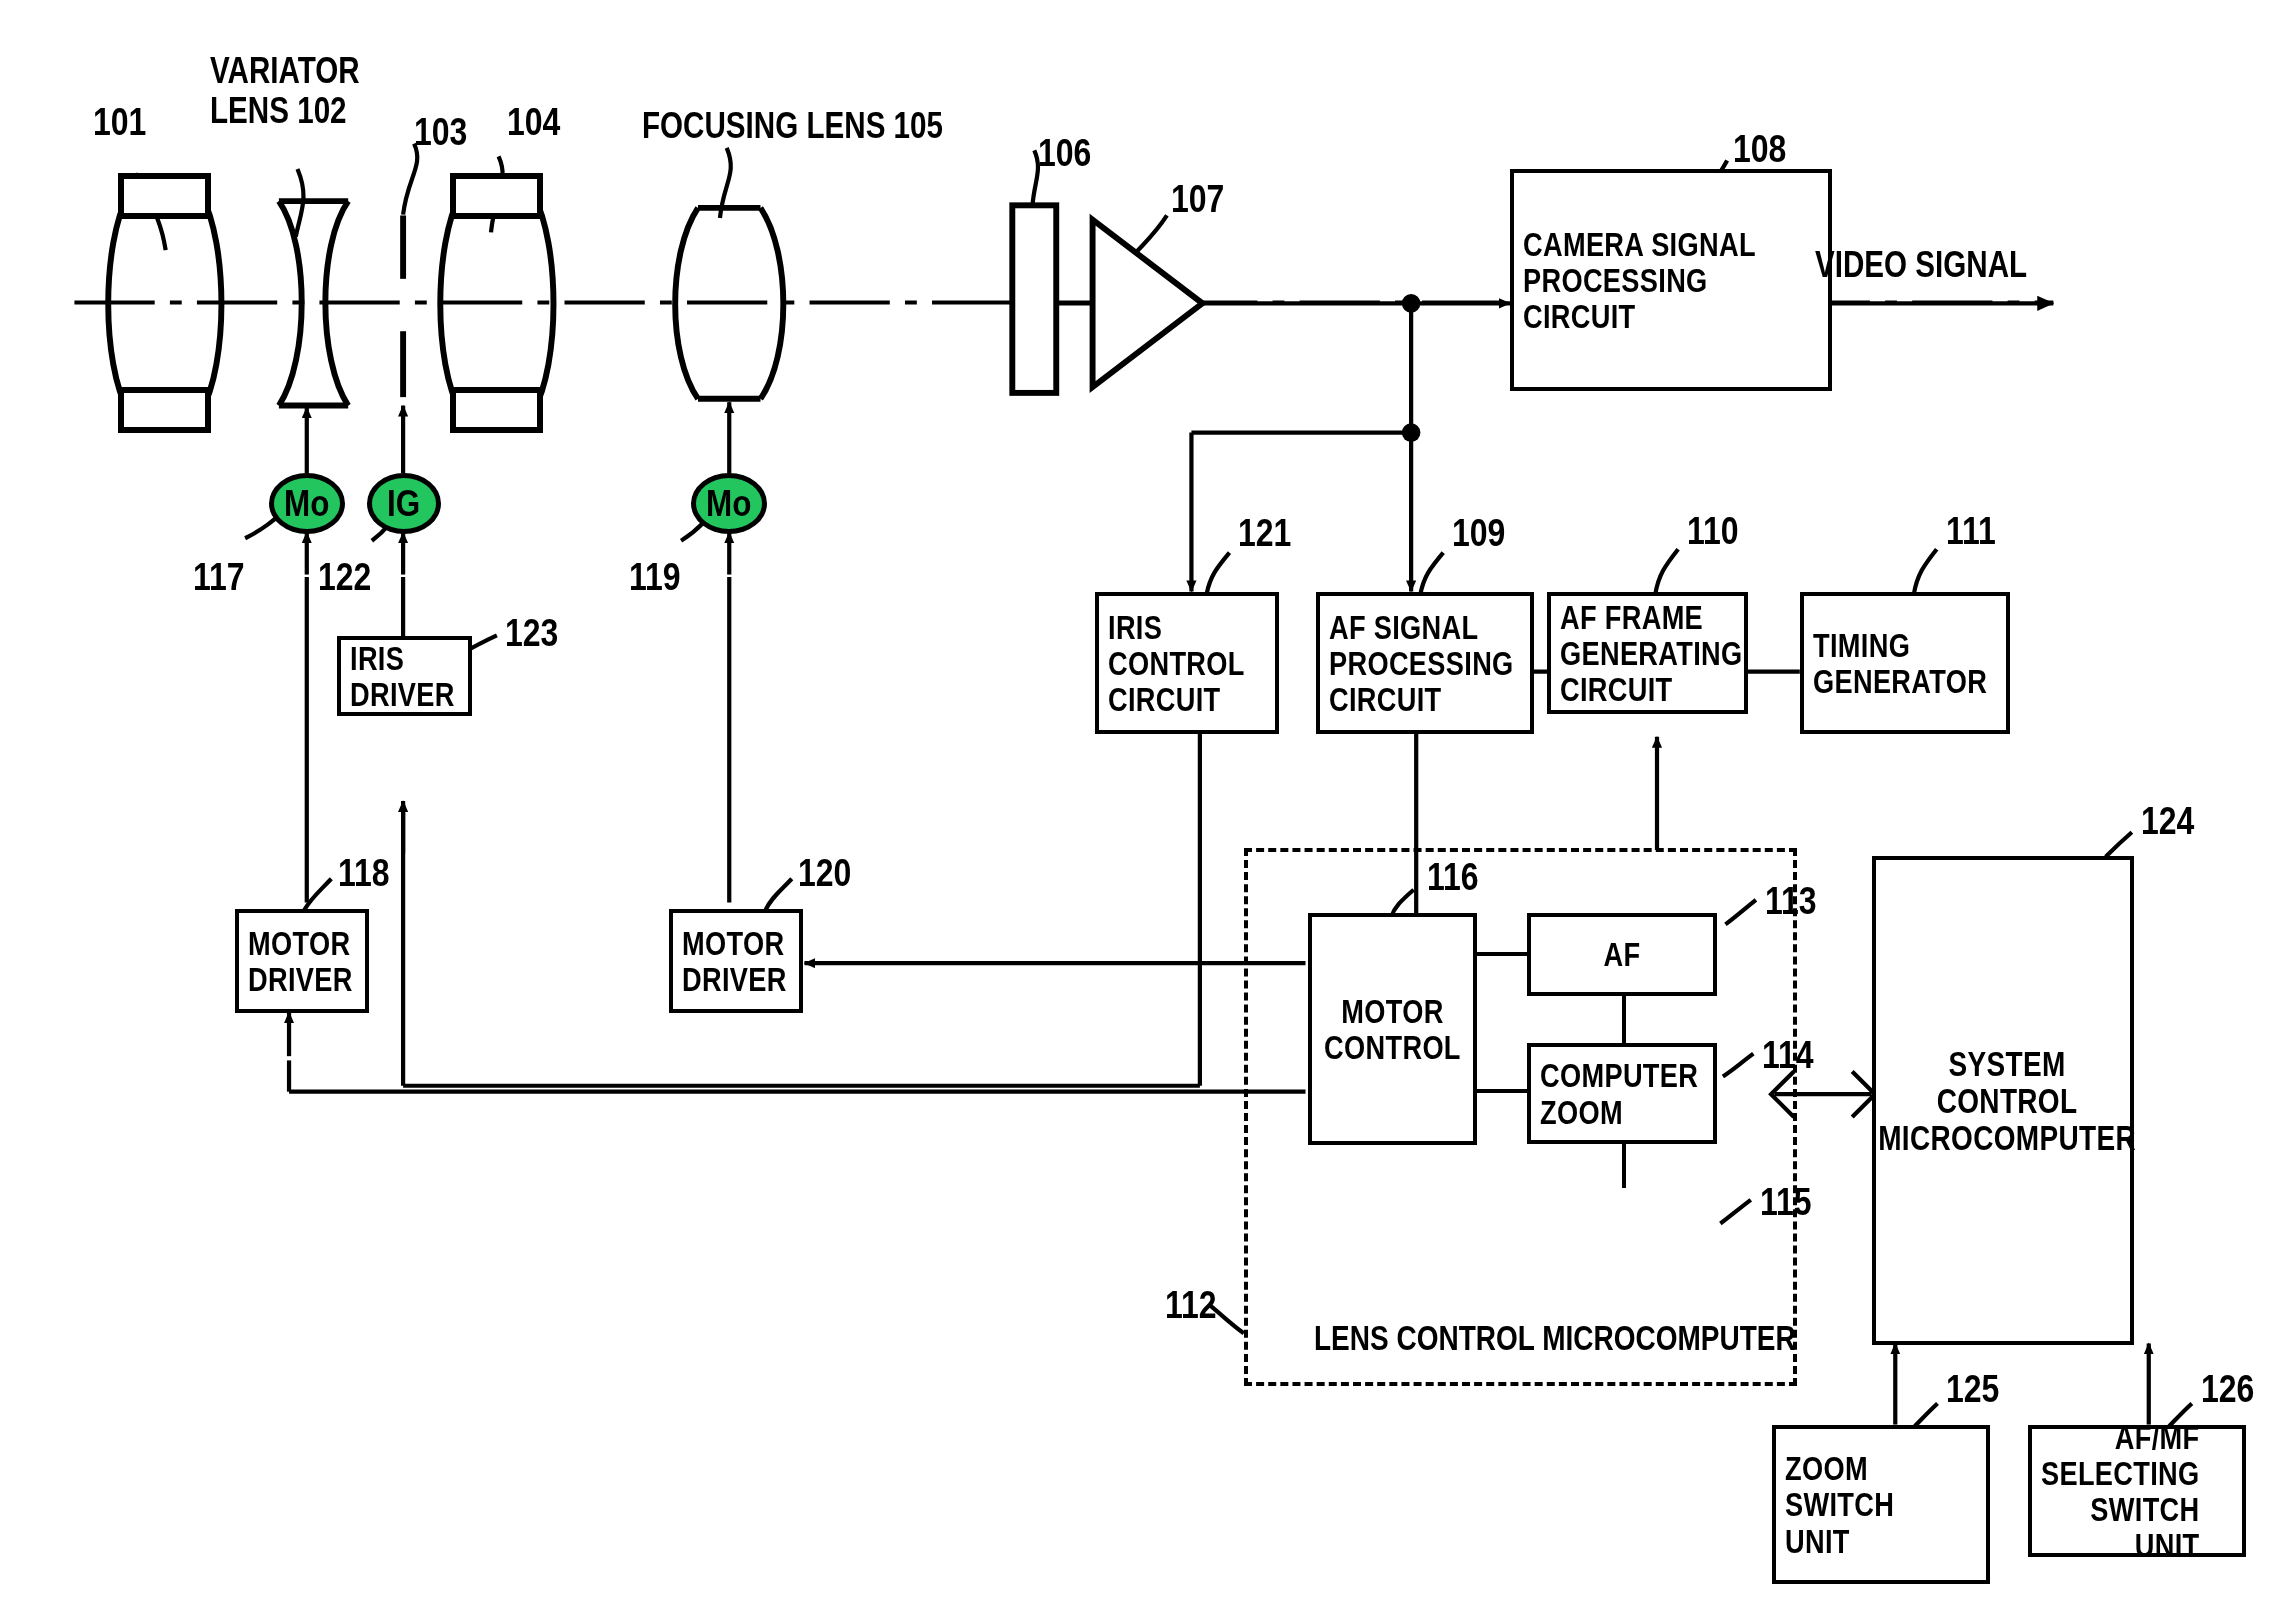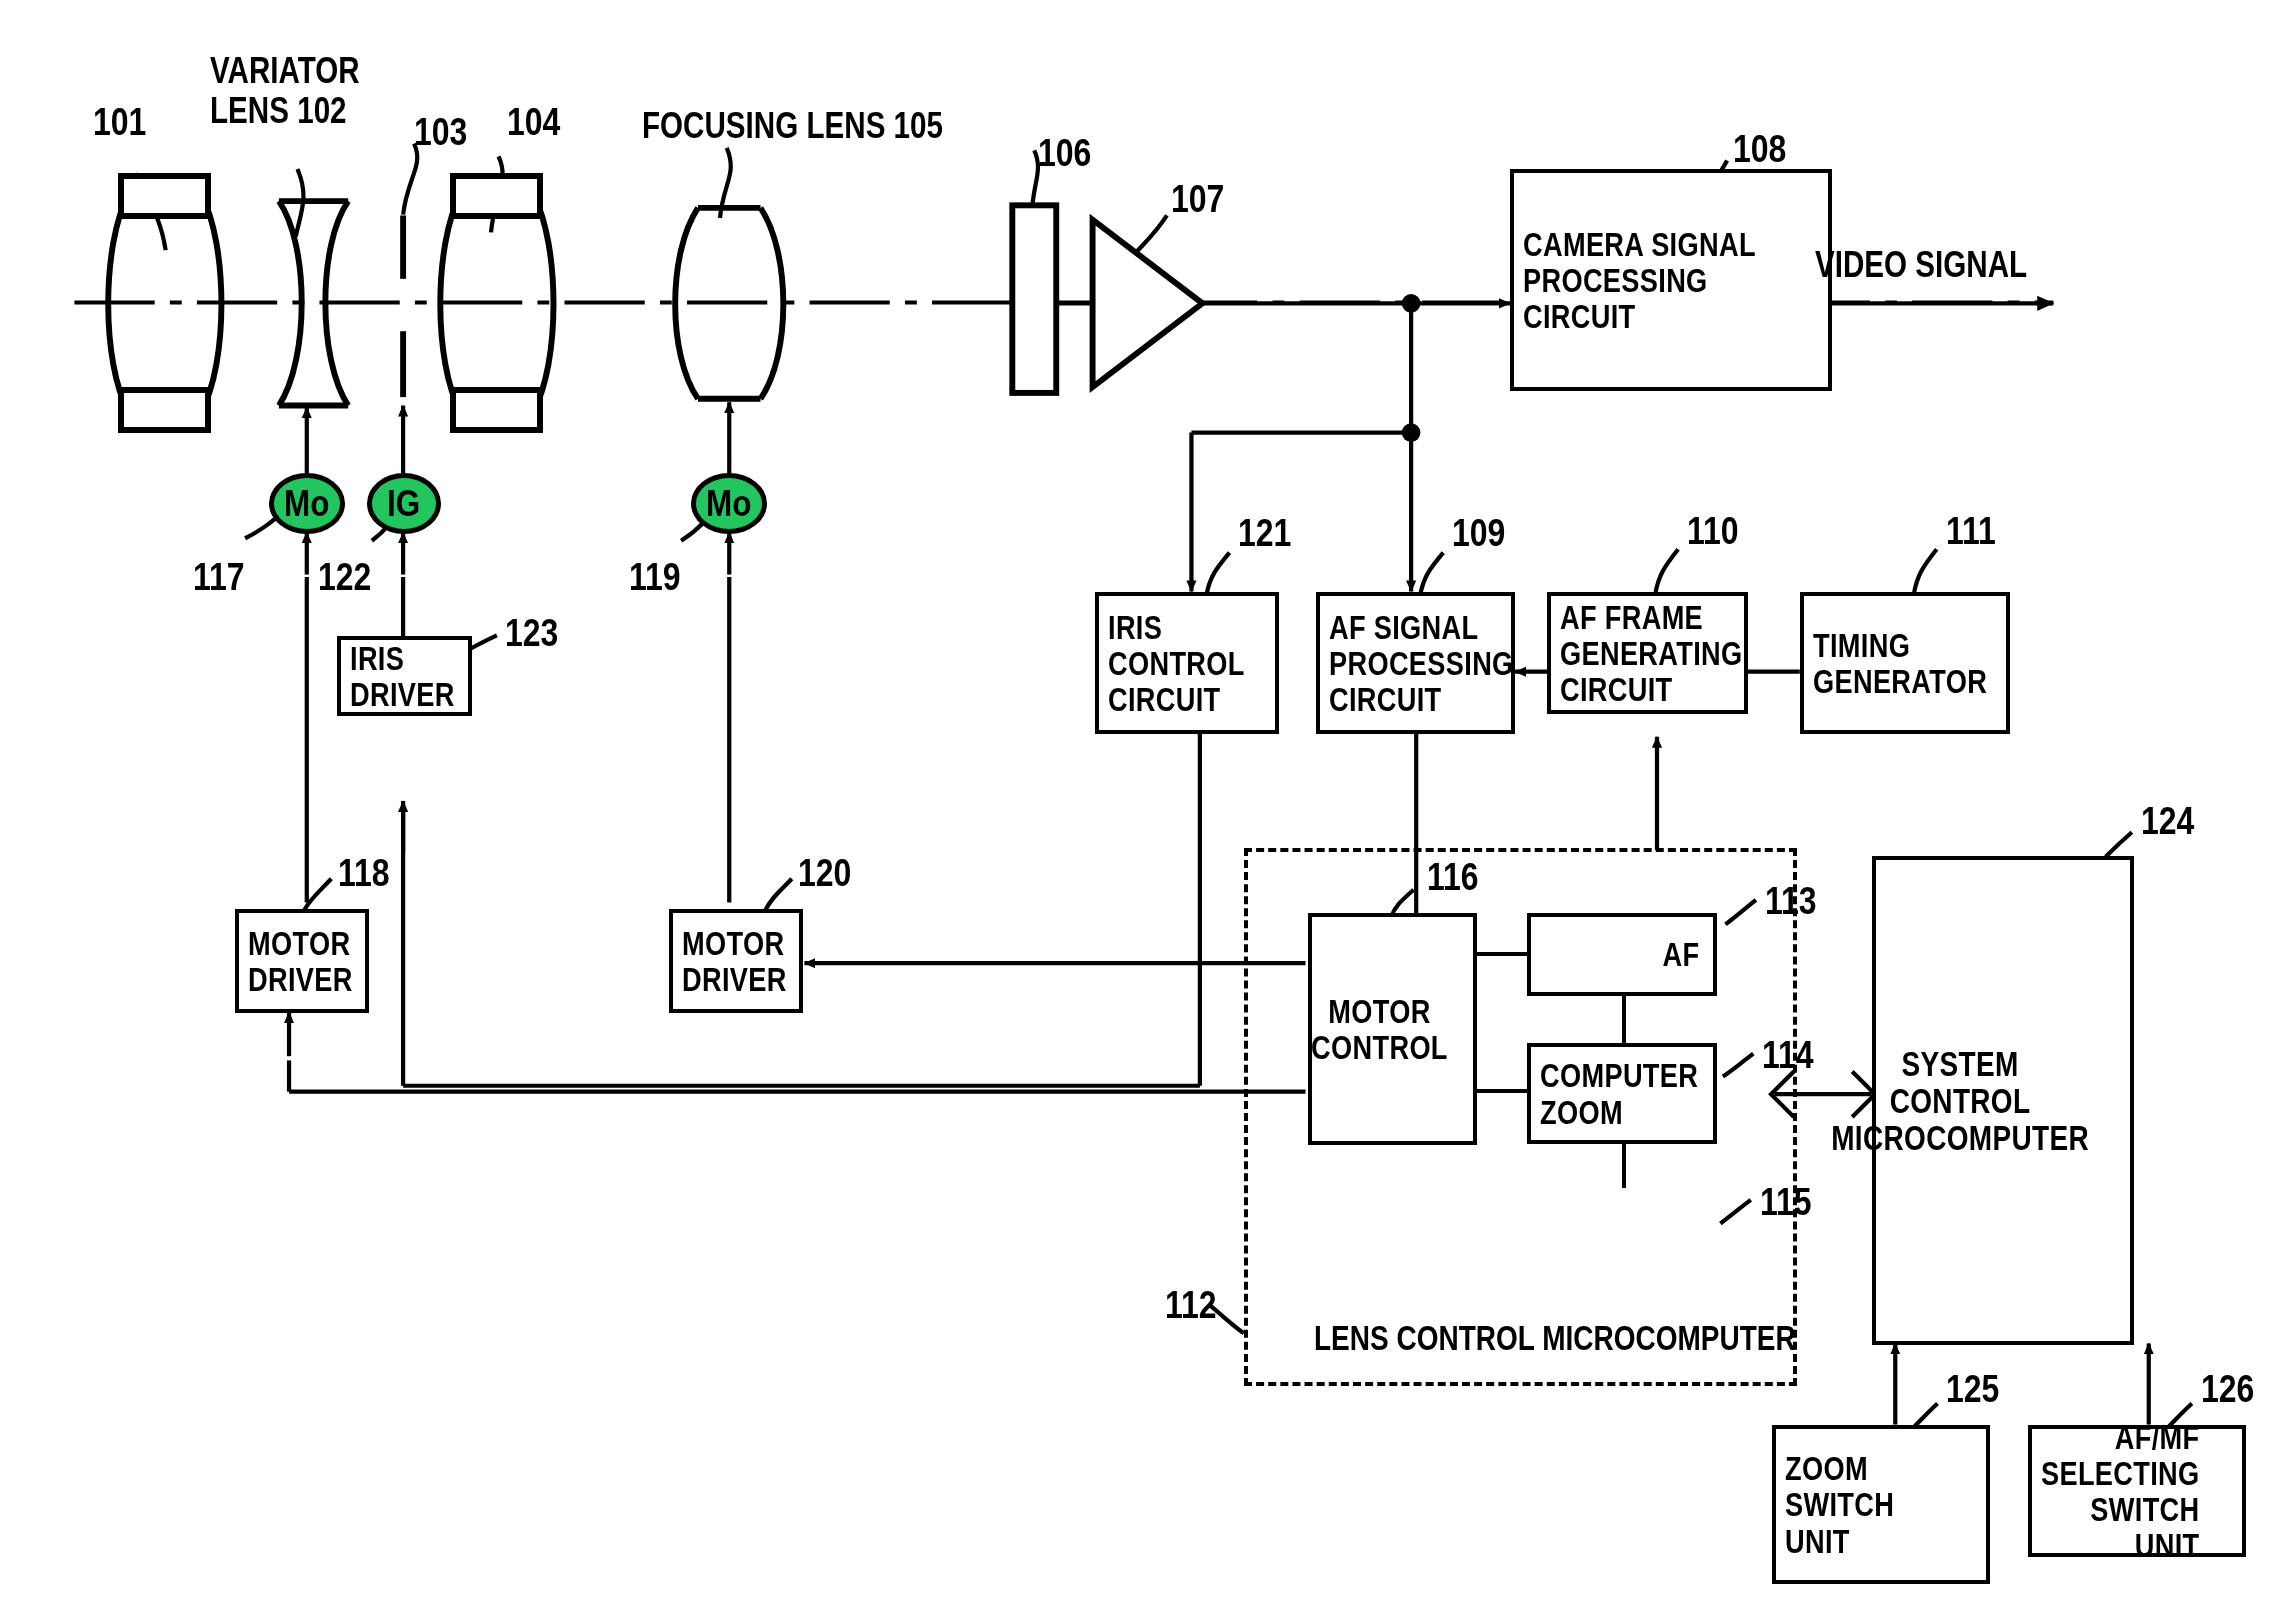--- a/index.html
+++ b/index.html
@@ -22,21 +22,21 @@
     font-family:"Liberation Sans Narrow","Liberation Sans",sans-serif;
     font-weight:700;
     font-size:34px;
     line-height:1.06;
     letter-spacing:0.4px;
     color:#000;
     transform:scaleX(0.80);
     transform-origin:left center;
     white-space:pre-line;
   }
-  .box.center{justify-content:flex-end;}
+  .box.center{justify-content:center;}
   .box.center .txt{transform-origin:center center;text-align:center;}
 
   .ref{
     position:absolute;
     font-family:"Liberation Sans Narrow","Liberation Sans",sans-serif;
     font-weight:700;
     font-size:39px;
     color:#000;
     transform:scaleX(0.82);
     transform-origin:left center;
@@ -307,21 +307,21 @@
   </div>
   <div class="cap" style="left:1815px;top:245px;">VIDEO SIGNAL</div>
 
   <div class="box" style="left:1095px;top:592px;width:184px;height:142px;">
     <span class="txt">IRIS
 CONTROL
 CIRCUIT</span>
   </div>
   <div class="ref" style="left:1238px;top:511px;">121</div>
 
-  <div class="box" style="left:1316px;top:592px;width:199px;height:142px;">
+  <div class="box" style="left:1316px;top:592px;width:218px;height:142px;">
     <span class="txt">AF SIGNAL
 PROCESSING
 CIRCUIT</span>
   </div>
   <div class="ref" style="left:1452px;top:511px;">109</div>
 
   <div class="box" style="left:1547px;top:592px;width:201px;height:122px;">
     <span class="txt">AF FRAME
 GENERATING
 CIRCUIT</span>

